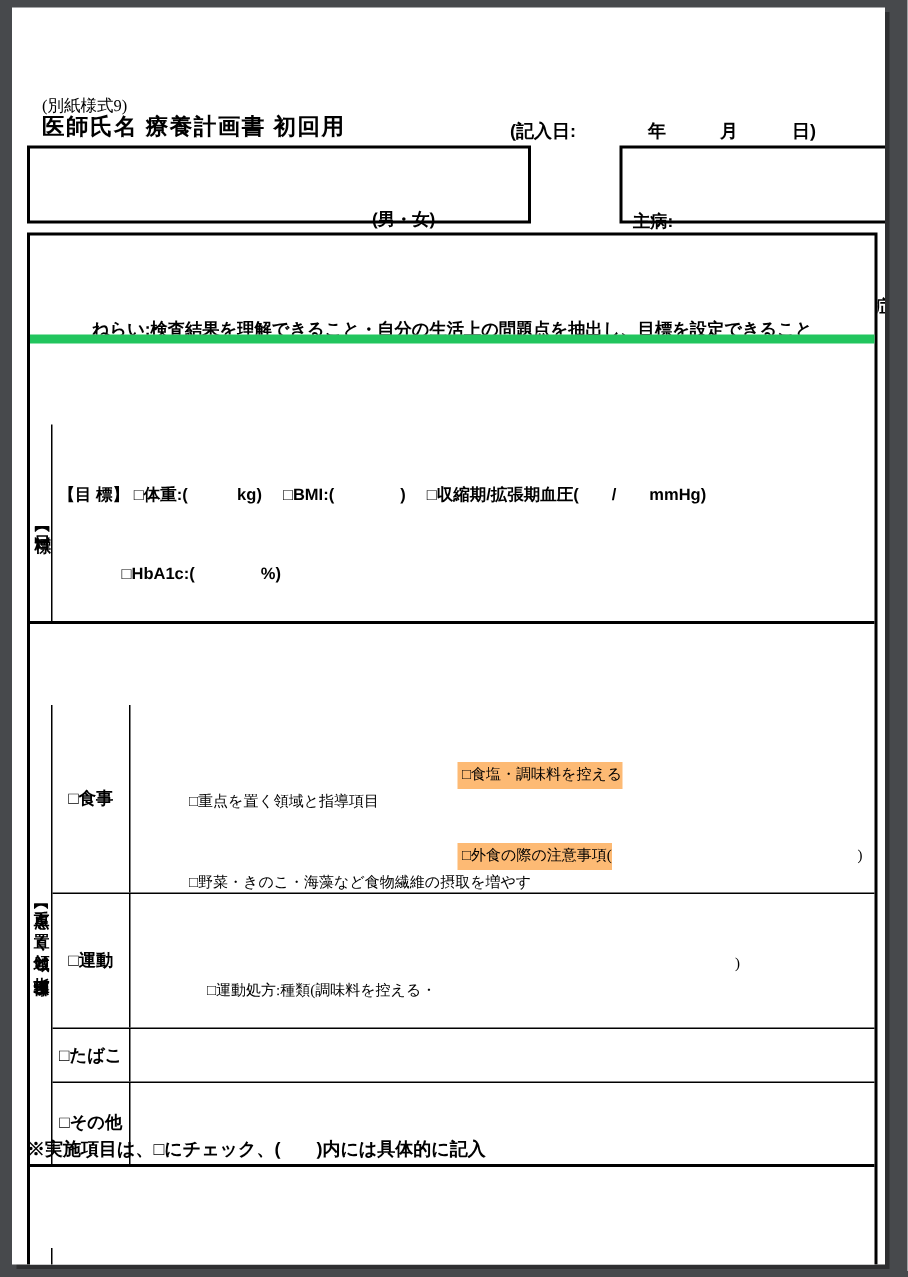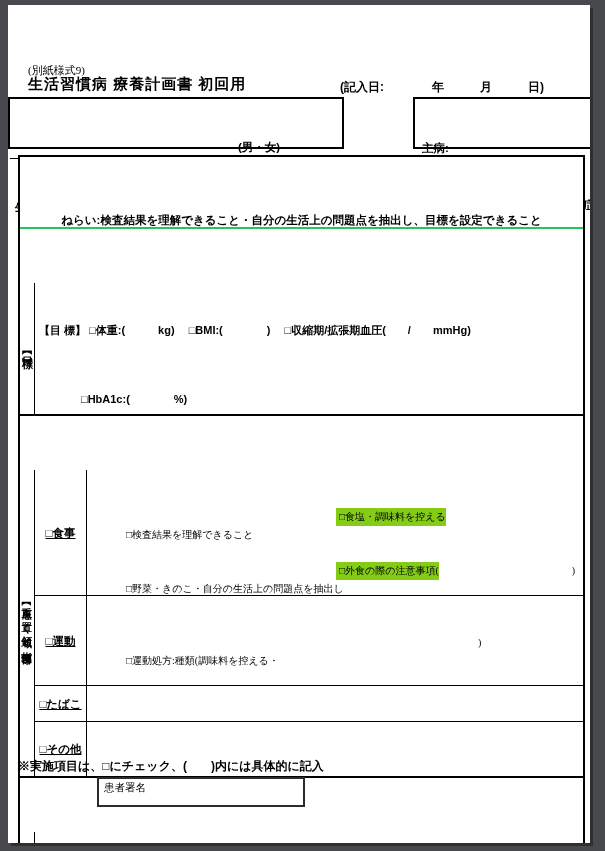--- a/index.html
+++ b/index.html
@@ -8,72 +8,72 @@
   .sheet { position:absolute; left:8px; top:5px; width:582px; height:838px; background:#ffffff;
            box-shadow:3px 3px 0 rgba(0,0,0,0.35); overflow:hidden; }
   .abs { position:absolute; white-space:pre; }
   .gothic { font-family:"Liberation Sans", sans-serif; font-weight:bold; }
   .mincho { font-family:"Liberation Serif", serif; }
 
   .note { left:20px; top:38px; font-size:11px;margin-top:20px; }
   .title { left:20px; top:70px; font-size:15px; letter-spacing:1px; }
   .dateline { left:332px; top:74px; font-size:12px; }
 
-  .pbox { left:0; top:92px; width:336px; height:52px; border:2px solid #000; }
+  .pbox { left:10px; top:92px; width:336px; height:52px; border:2px solid #000; }
   .pbox-r1 { height:24px; line-height:24px; border-bottom:1.5px solid #000; position:relative;
              padding-left:22px; font-size:11.5px; white-space:pre; }
   .pbox-sex { position:absolute; left:228px; top:0; }
   .pbox-r2 { height:24px; line-height:24px; padding-left:5px; font-size:11.5px; white-space:pre; }
 
   .dbox { left:365px; top:92px; width:212px; height:52px; border:2px solid #000; padding:3px 7px;margin-left:40px; }
   .dbox-l1 { font-size:11.5px; height:21px; line-height:21px; }
   .dopts { display:flex; gap:7px; font-size:11.5px; line-height:20px; white-space:pre; }
 
   .mtable { left:10px; top:150px; width:567px; border:2px solid #000; background:#fff; }
-  .aim { height:18px; line-height:18px; text-align:center; border-bottom:2px solid #22c55e; font-size:11.5px; white-space:pre; overflow:hidden; }
+  .aim { height:18px; line-height:18px; text-align:center; border-bottom:6px solid #22c55e; font-size:11.5px; white-space:pre; overflow:hidden; }
   .sec { display:flex; align-items:stretch; }
   .vcol { width:15px; border-right:1px solid #000; display:flex; align-items:center; justify-content:center; overflow:hidden; }
   .vtext { writing-mode:vertical-rl; text-orientation:mixed; font-family:"Liberation Sans",sans-serif;
            font-weight:bold; font-size:10.5px; letter-spacing:1px; line-height:1; }
   .sec-goals { height:133px; border-bottom:2px solid #000; }
   .gcontent { flex:1; padding:2px 4px 16px 4px; overflow:hidden; }
   .gline { height:17px; line-height:17px; font-size:11px; white-space:pre; }
   .gline.first { height:18px; line-height:18px; }
-  .gline.ind { padding-left:42px;margin-top:16px; }
+  .gline.ind { padding-left:42px; }
 
   .sec-focus { border-bottom:2px solid #000; }
   .frows { flex:1; display:flex; flex-direction:column; }
   .frow { display:flex; border-bottom:1px solid #000; }
   .frow:last-child { border-bottom:none; }
   .cat { width:52px; border-right:1px solid #000; display:flex; align-items:center; justify-content:center;
-         text-align:center; font-size:11.5px; line-height:14px; padding:0 7px;text-decoration:underline; }
+         text-align:center; font-size:11.5px; line-height:14px; padding:0 7px; }
   .fcontent { flex:1; padding:2px 0 0 4px; overflow:hidden; }
   .crow { position:relative; height:18px; line-height:18px; font-size:10px; white-space:pre; }
-  .rseg { position:absolute; left:245px; top:0; background:#84cc16; padding-left:3px; }
+  .rseg { position:absolute; left:214px; top:0; background:#fdba74; padding-left:3px; }
   .rclose { position:absolute; right:8px; top:0; background:#fff; padding-left:3px; }
-  .h-diet { height:126px; } .h-ex { height:90px; } .h-tob { height:36px; } .h-oth { height:54px; }
+  .h-diet { height:126px; } .h-ex { height:90px;gap:12px; } .h-tob { height:36px; } .h-oth { height:54px; }
 
   .sec-exam { height:88px; border-bottom:1px solid #000; }
   .excontent { flex:1; display:flex; padding:2px 0 0 4px; overflow:hidden; }
   .exleft { width:250px; }
   .exright { flex:1; }
 
   .fnote { left:10px; top:753px; font-size:12px; }
   .sig { position:absolute; border:2px solid #2b2b2b; font-size:10.5px; padding:2px 5px;
          font-family:"Liberation Serif",serif; }
   .sigp { left:89px; top:772px; width:208px; height:30px; }
   .sigd { left:302px; top:769px; width:210px; height:30px; border-width:1.5px; }
 </style>
 </head>
 <body>
 
 <div class="sheet">
 
   <div class="abs note mincho">(別紙様式9)</div>
-  <div class="abs title gothic">生活習慣病 療養計画書 初回用</div>
+  <div class="abs title gothic">医師氏名 療養計画書 初回用</div>
   <div class="abs dateline gothic">(記入日:　　　　年　　　月　　　日)</div>
 
   <div class="abs pbox">
     <div class="pbox-r1 gothic">
       <span>患者氏名:</span>
       <span class="pbox-sex">(男・女)</span>
     </div>
     <div class="pbox-r2 gothic">生年月日:明・大・昭・平・令　　年　　月　　日生(　　才)</div>
   </div>
 
@@ -106,25 +106,25 @@
 
     <div class="sec sec-focus">
       <div class="vcol">
         <span class="vtext">【重点を置く領域と指導項目】</span>
       </div>
       <div class="frows">
         <div class="frow h-diet">
           <div class="cat gothic">□食事</div>
           <div class="fcontent mincho">
             <div class="crow">
-              <span>□検査結果を理解できること</span>
+              <span>□重点を置く領域と指導項目</span>
               <span class="rseg">□食塩・調味料を控える</span>
             </div>
             <div class="crow">
-              <span>□野菜・きのこ・自分の生活上の問題点を抽出し</span>
+              <span>□野菜・きのこ・海藻など食物繊維の摂取を増やす</span>
               <span class="rseg">□外食の際の注意事項(</span>
               <span class="rclose">)</span>
             </div>
             
             
             
             
             
           </div>
         </div>
@@ -185,17 +185,14 @@
         </div>
       </div>
     </div>
 
     
 
   </div>
 
   <div class="abs fnote gothic">※実施項目は、□にチェック、(　　)内には具体的に記入</div>
 
-  <div class="sig sigp">
-    <span>患者署名</span>
-  </div>
 
 </div>
 
 </body></html>

